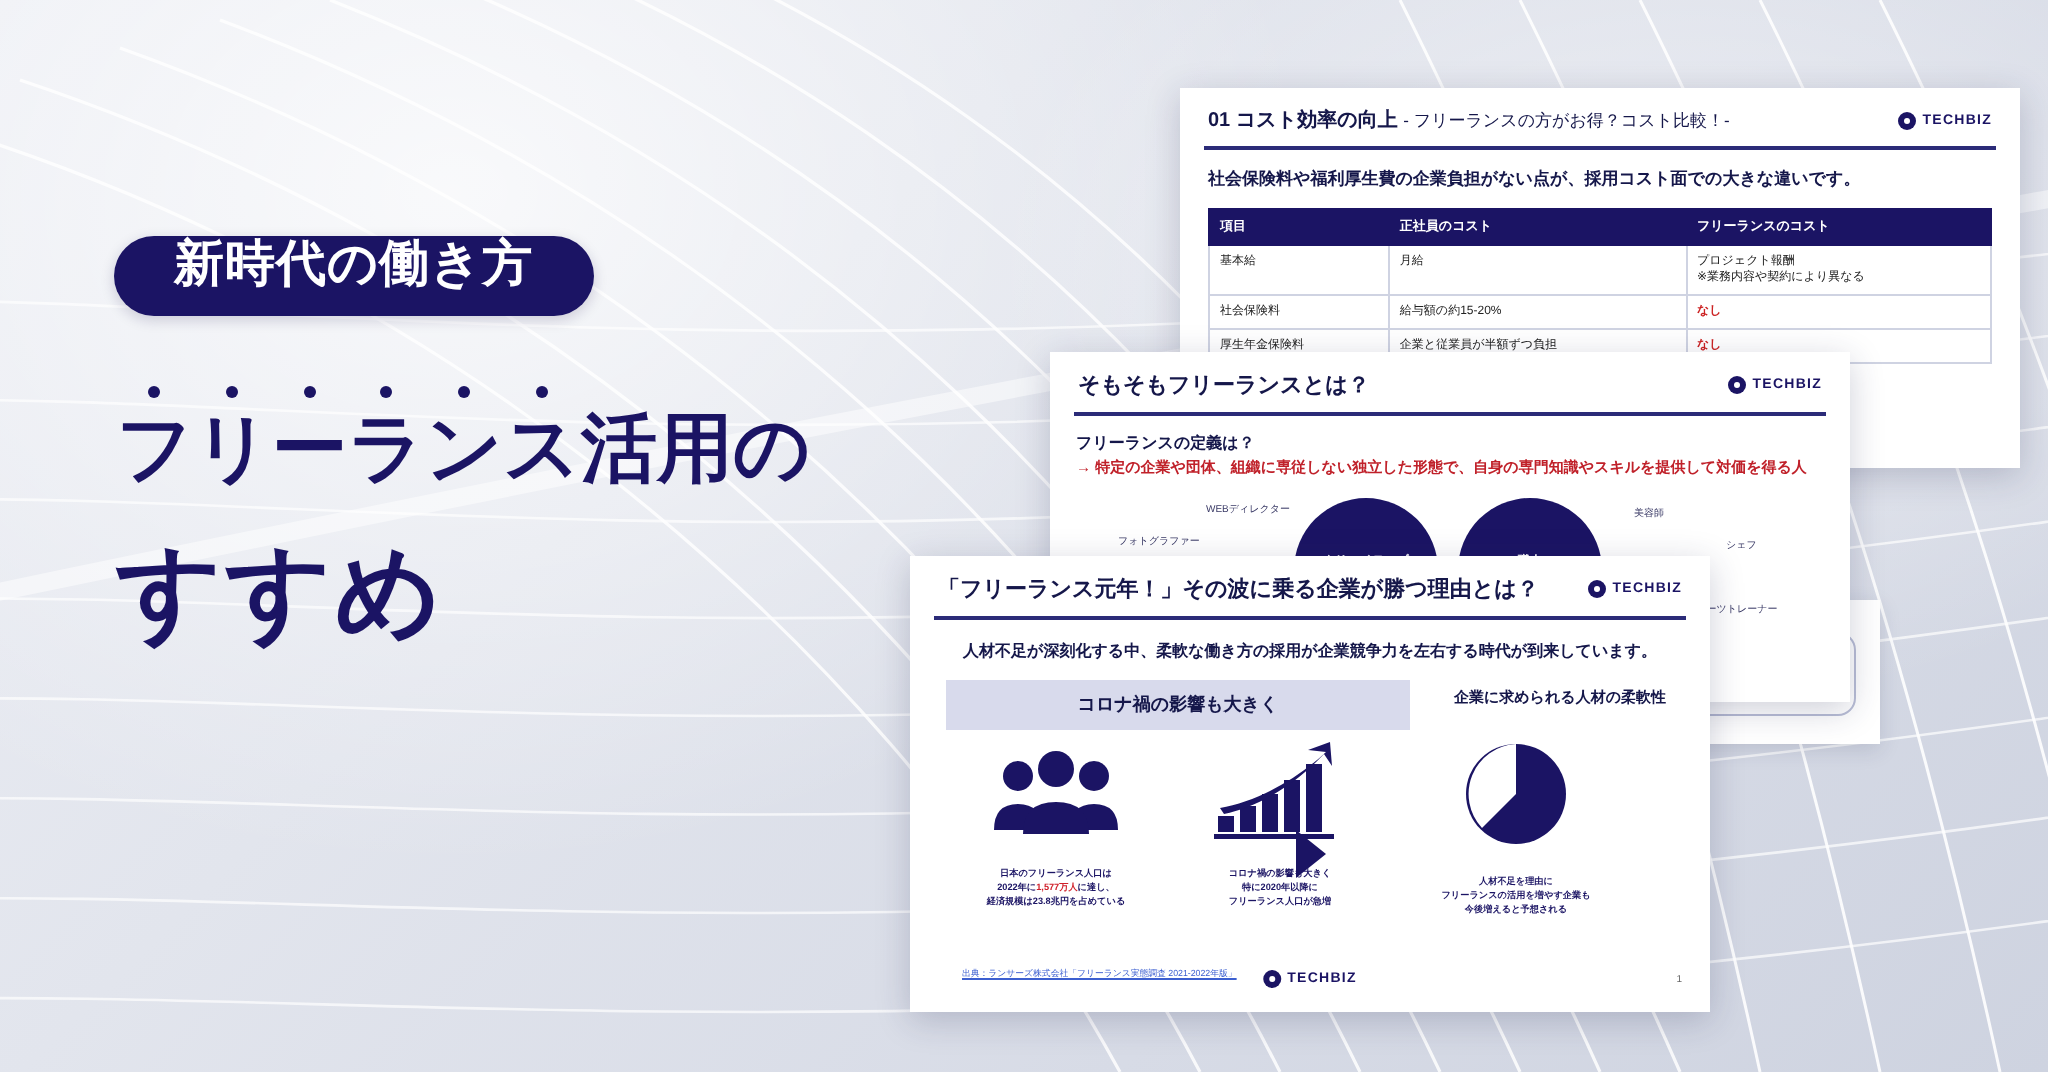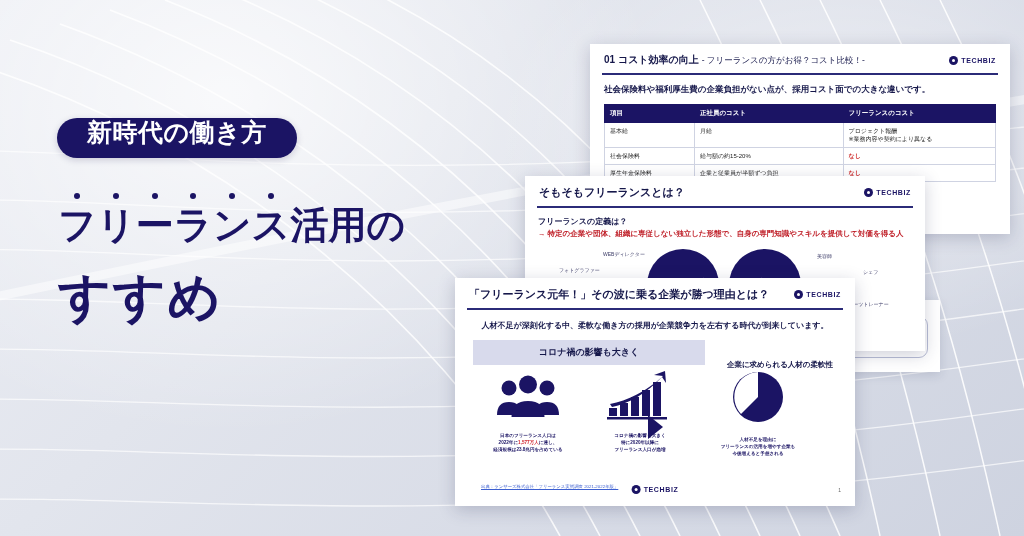--- a/index.html
+++ b/index.html
@@ -77,21 +77,21 @@
   .b-diag{position:relative;height:92px;margin-top:2px;}
   .b-diag .lbl{position:absolute;font-size:5px;color:#3a3a66;white-space:nowrap;}
   .b-circle{position:absolute;border-radius:50%;background:#1b1464;color:#fff;
     display:flex;align-items:center;justify-content:center;text-align:center;
     font-size:6px;font-weight:bold;line-height:1.35;}
 
   
   .c-lead{font-size:8px;color:#15174a;font-weight:bold;margin:10px 0 9px 0;text-align:center;}
   .c-band{background:#d8daec;color:#15174a;font-size:9px;font-weight:bold;
     text-align:center;padding:6px 0;margin:0 18px 0 18px;width:232px;}
-  .c-sub2{position:absolute;right:22px;top:82px;font-size:7.5px;font-weight:bold;color:#15174a;}
+  .c-sub2{position:absolute;right:22px;top:66px;font-size:7.5px;font-weight:bold;color:#15174a;}
   .c-body{position:relative;height:132px;}
   .stat{position:absolute;text-align:center;width:110px;}
   .stat .cap{font-size:4.6px;color:#1b1464;line-height:1.55;margin-top:7px;font-weight:bold;}
   .stat .cap .hi{color:#d0202a;}
   .arrow-r{position:absolute;left:193px;top:50px;width:0;height:0;
     border-top:12px solid transparent;border-bottom:12px solid transparent;
     border-left:15px solid #1b1464;}
   .c-foot{position:absolute;left:0;right:0;bottom:0;height:26px;border-top:0;
     display:flex;align-items:center;}
   .src{position:absolute;left:26px;top:4px;font-size:4.4px;color:#444;white-space:nowrap;}

